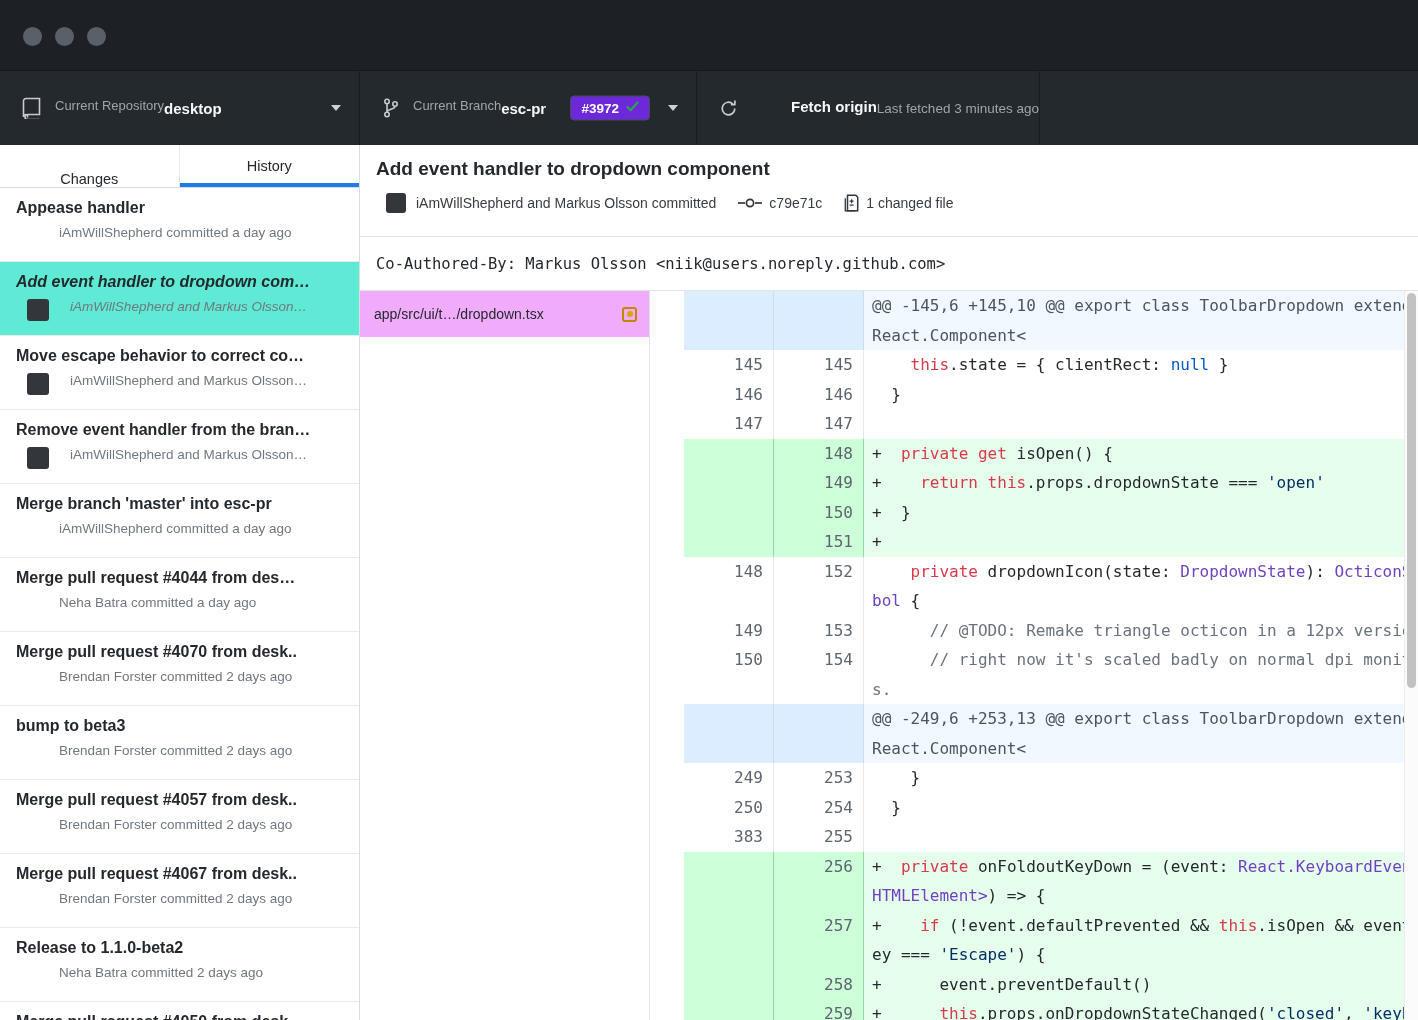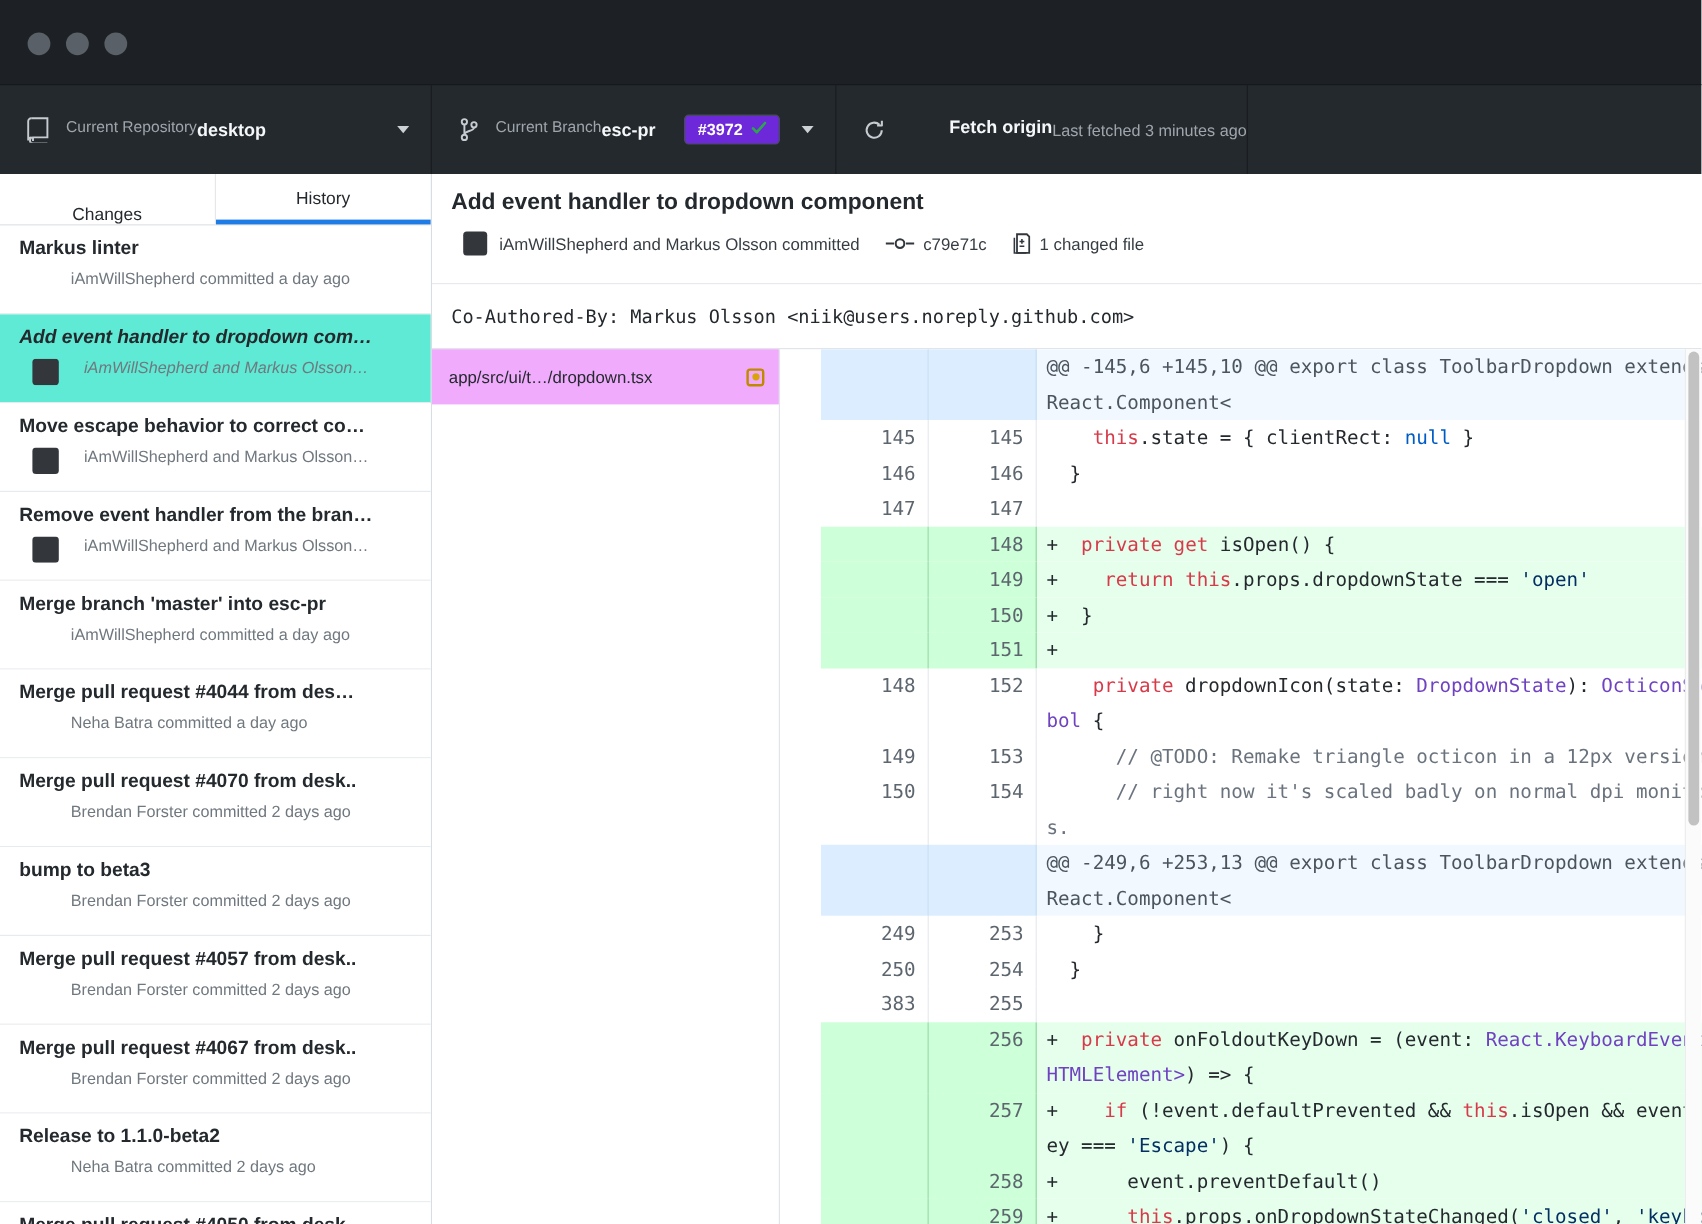--- a/index.html
+++ b/index.html
@@ -153,21 +153,21 @@
   <div class="tabs">
     <div class="tab tab-changes">
       <span>Changes</span>
     </div>
     <div class="tab active">
       <span>History</span>
     </div>
   </div>
   <div>
       <div class="commit-row">
-        <div class="commit-title">Markus linter</div>
+        <div class="commit-title">Appease handler</div>
         <div class="commit-meta">
           <span class="avatar-stack av1"><span class="avatar front"></span></span>
           <span class="meta-text">iAmWillShepherd committed a day ago</span>
         </div>
       </div>
       <div class="commit-row selected">
         <div class="commit-title">Add event handler to dropdown com…</div>
         <div class="commit-meta">
           <span class="avatar-stack av2"><span class="avatar back"></span><span class="avatar front"></span></span>
           <span class="meta-text">iAmWillShepherd and Markus Olsson…</span>

